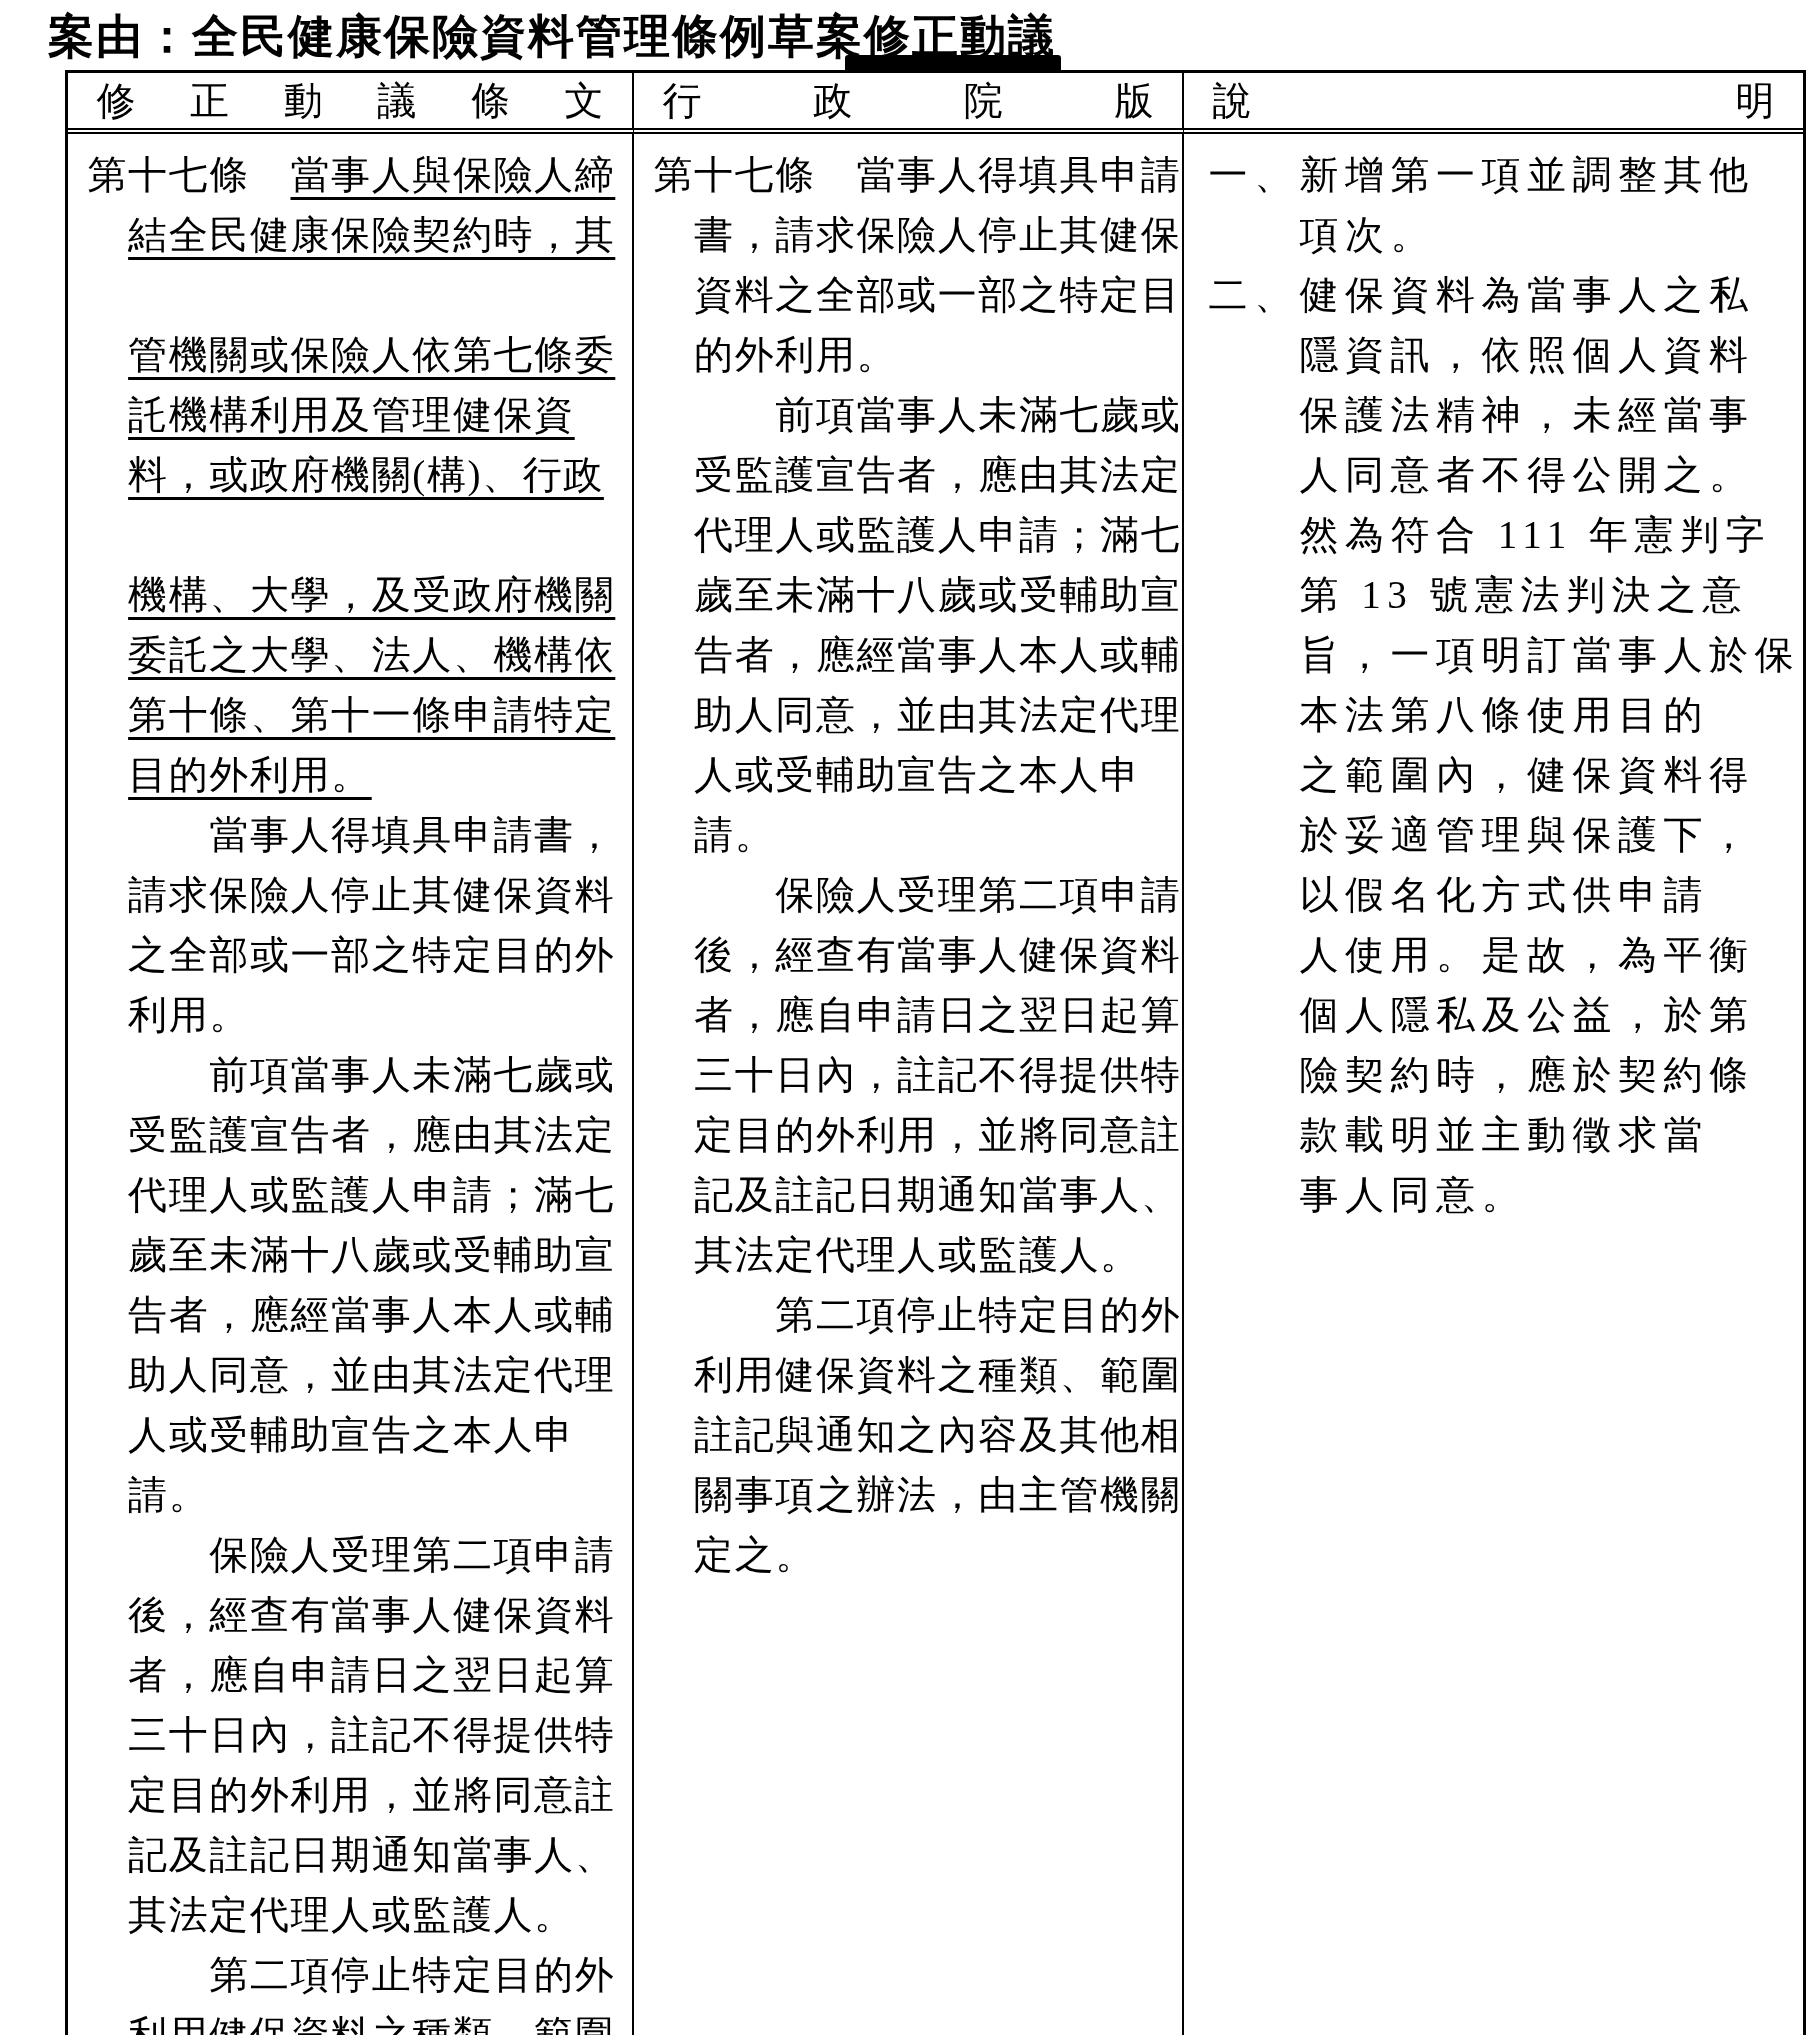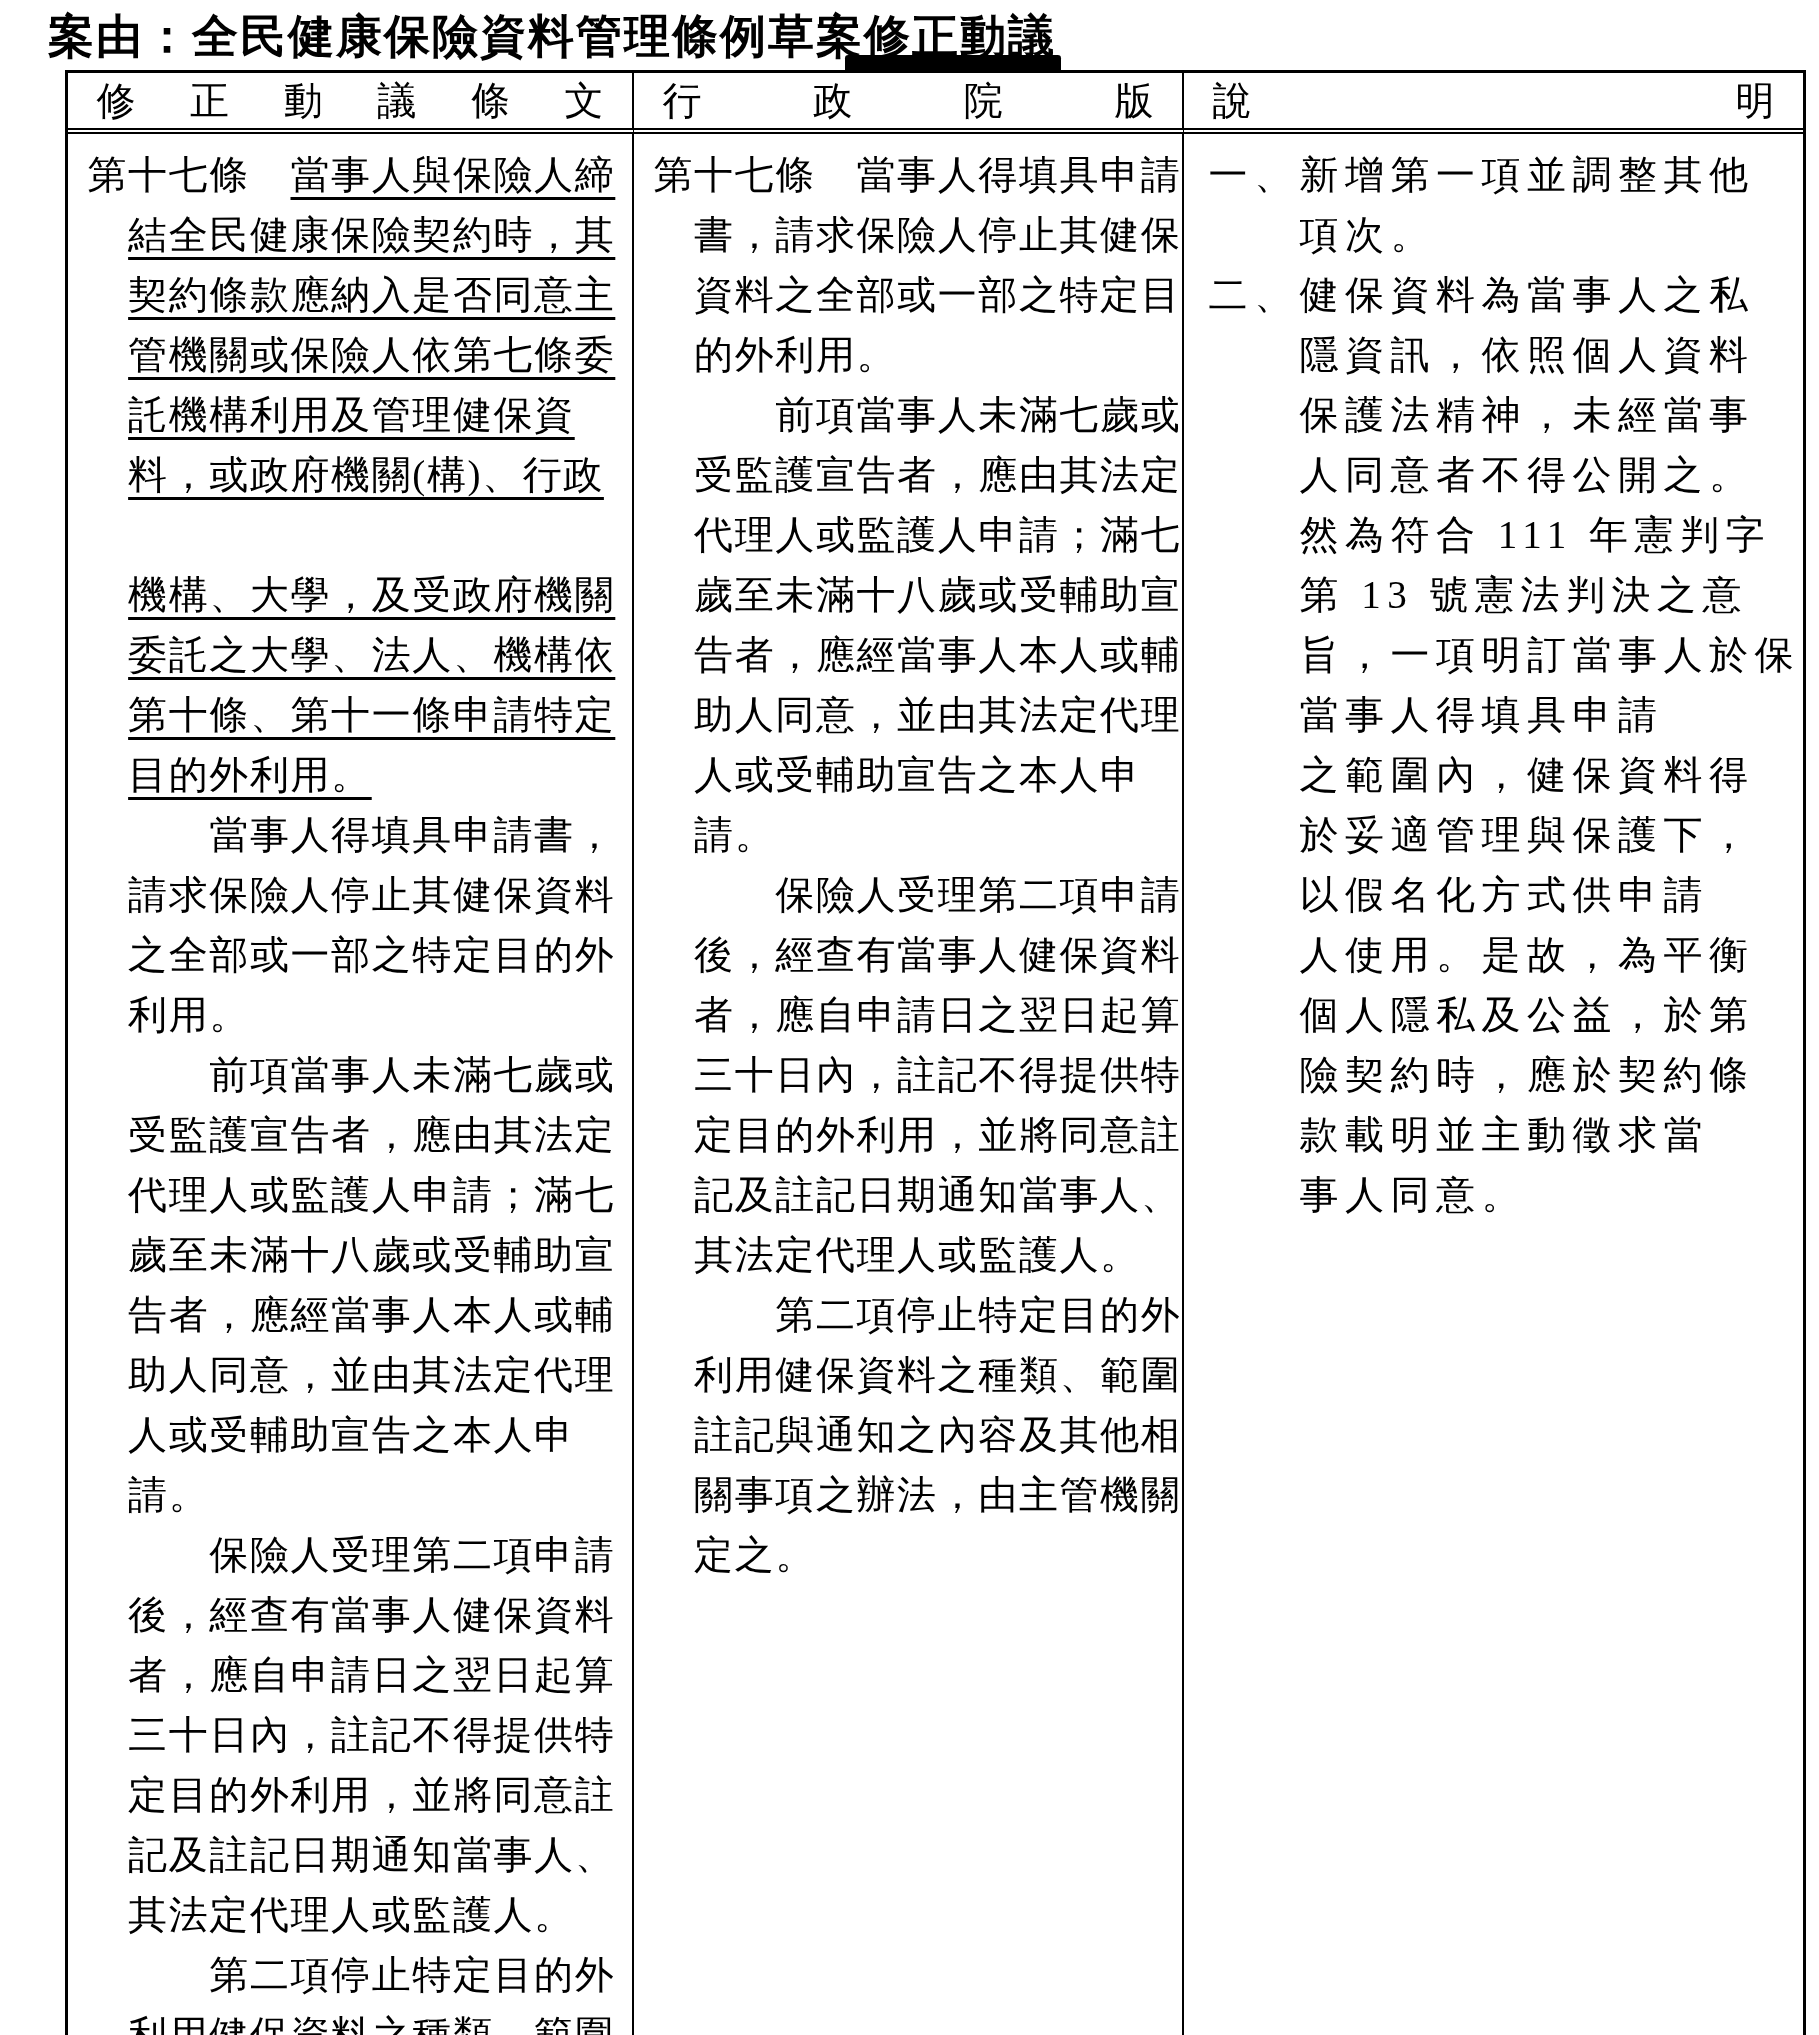--- a/index.html
+++ b/index.html
@@ -70,21 +70,21 @@
   <div class="hcell">
     <span class="spread">
         <span>說</span>
         <span>明</span>
       </span>
   </div>
 
   <div class="bcell vline">
       <div class="tline"><span>第十七條　</span><span class="u">當事人與保險人締</span></div>
       <div class="tline"><span>　</span><span class="u">結全民健康保險契約時，其</span></div>
-      <div class="tline"><span>　</span><span class="u">契約條款應納入是否同意主</span></div>
+      <div class="tline"><span>　</span></div>
       <div class="tline"><span>　</span><span class="u">管機關或保險人依第七條委</span></div>
       <div class="tline"><span>　</span><span class="u">託機構利用及管理健保資</span></div>
       <div class="tline"><span>　</span><span class="u">料，或政府機關(構)、行政</span></div>
       <div class="tline"><span>　</span></div>
       <div class="tline"><span>　</span><span class="u">機構、大學，及受政府機關</span></div>
       <div class="tline"><span>　</span><span class="u">委託之大學、法人、機構依</span></div>
       <div class="tline"><span>　</span><span class="u">第十條、第十一條申請特定</span></div>
       <div class="tline"><span>　</span><span class="u">目的外利用。</span></div>
       <div class="tline"><span>　　　當事人得填具申請書，</span></div>
       <div class="tline"><span>　請求保險人停止其健保資料</span></div>
@@ -137,21 +137,21 @@
   <div class="bcell explain">
       <div class="tline">一、新增第一項並調整其他</div>
       <div class="tline">　　項次。</div>
       <div class="tline">二、健保資料為當事人之私</div>
       <div class="tline">　　隱資訊，依照個人資料</div>
       <div class="tline">　　保護法精神，未經當事</div>
       <div class="tline">　　人同意者不得公開之。</div>
       <div class="tline">　　然為符合 111 年憲判字</div>
       <div class="tline">　　第 13 號憲法判決之意</div>
       <div class="tline">　　旨，一項明訂當事人於保</div>
-      <div class="tline">　　當事人得填具申請</div>
+      <div class="tline">　　本法第八條使用目的</div>
       <div class="tline">　　之範圍內，健保資料得</div>
       <div class="tline">　　於妥適管理與保護下，</div>
       <div class="tline">　　以假名化方式供申請</div>
       <div class="tline">　　人使用。是故，為平衡</div>
       <div class="tline">　　個人隱私及公益，於第</div>
       <div class="tline">　　險契約時，應於契約條</div>
       <div class="tline">　　款載明並主動徵求當</div>
       <div class="tline">　　事人同意。</div>
     </div>
 </div>

